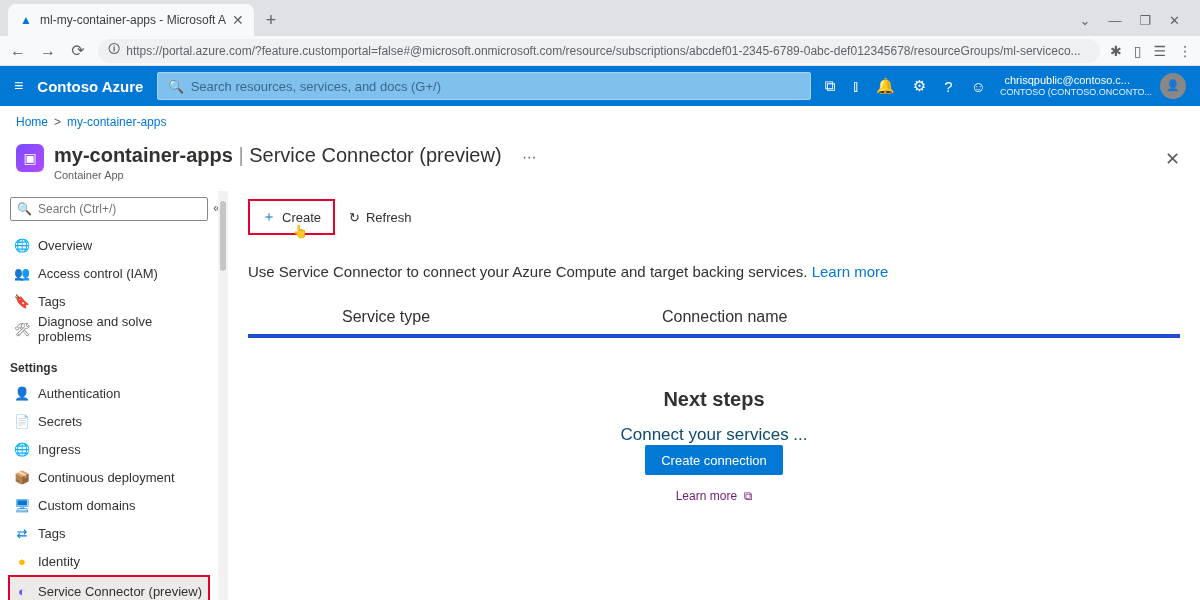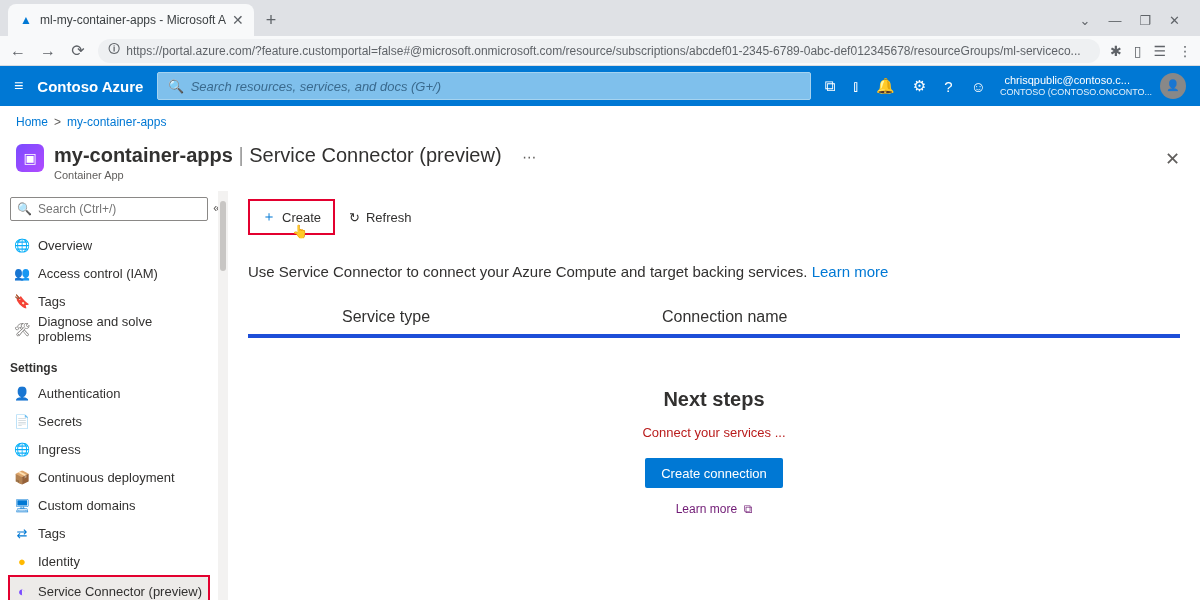--- a/index.html
+++ b/index.html
@@ -21,21 +21,21 @@
 .url-field { flex:1; display:flex; align-items:center; background:#eef0f2; border-radius:14px; height:24px; padding:0 10px; font-size:12px; color:#5f6368; gap:6px;}
 .url-text { white-space:nowrap; overflow:hidden; text-overflow:ellipsis; }
 .ext-icons { display:flex; gap:12px; color:#5f6368; font-size:14px; align-items:center;}
 .ext-icons span { cursor:pointer; }
 
 
 .azure-top { height:40px; background:#0078d4; display:flex; align-items:center; color:#fff; padding:0 14px; gap:14px; }
 .hamburger { font-size:16px; cursor:pointer; }
 .brand { font-weight:600; font-size:15px; }
 .azure-search { flex:1; height:28px; background:#7fc0ec; border:1px solid #a5d3f0; border-radius:2px; display:flex; align-items:center; padding:0 10px; color:#1a4a6e; font-size:13px; gap:6px;}
-.azure-search input { background:transparent; border:none; outline:none; flex:1; font-size:13px; color:#1a4a6e;font-style:italic;}
+.azure-search input { background:transparent; border:none; outline:none; flex:1; font-size:13px; color:#1a4a6e;}
 .azure-search input::placeholder{color:#3a6a8e;}
 .top-icons { display:flex; gap:18px; font-size:15px; align-items:center;}
 .top-icons span{cursor:pointer;}
 .account { display:flex; align-items:center; gap:8px; font-size:11px; line-height:1.2; }
 .account .acct-text { text-align:right; }
 .account .acct-email { white-space:nowrap; overflow:hidden; text-overflow:ellipsis; max-width:130px;}
 .account .tenant { font-size:9px; opacity:.9;}
 .avatar { width:26px; height:26px; border-radius:50%; background:#888; display:flex; align-items:center; justify-content:center; color:#fff;}
 
 
@@ -81,21 +81,21 @@
 .desc { font-size:15px; color:#323130; margin-top:28px; }
 .desc a { color:#0078d4; text-decoration:none; cursor:pointer;}
 .table-head { display:flex; border-bottom:4px solid #1d4ed8; margin-top:20px; font-size:16px; color:#323130; font-weight:400; }
 .table-head div { padding:8px 4px; }
 .col-chk { width:40px; }
 .col-abbr { width:50px; }
 .col1 { width:320px; }
 .col2 { flex:1; }
 .empty-state { text-align:center; margin-top:50px; }
 .empty-state h2 { font-size:20px; font-weight:600; color:#323130; margin-bottom:14px;}
-.empty-state p { font-size:13px; color:#b91c1c; margin-bottom:18px;}
+.empty-state p { font-size:17px; color:#0c4a6e; }
 .primary-btn { background:#0078d4; color:#fff; border:none; height:30px; padding:0 16px; font-size:13px; cursor:pointer; border-radius:2px;}
 .learn-link { margin-top:14px; font-size:12px;}
 .learn-link a{color:#701a75; text-decoration:none; cursor:pointer;}
 </style>
 </head>
 <body>
 
 <div class="browser-chrome">
   <div class="tab-strip">
     <div class="tab">

